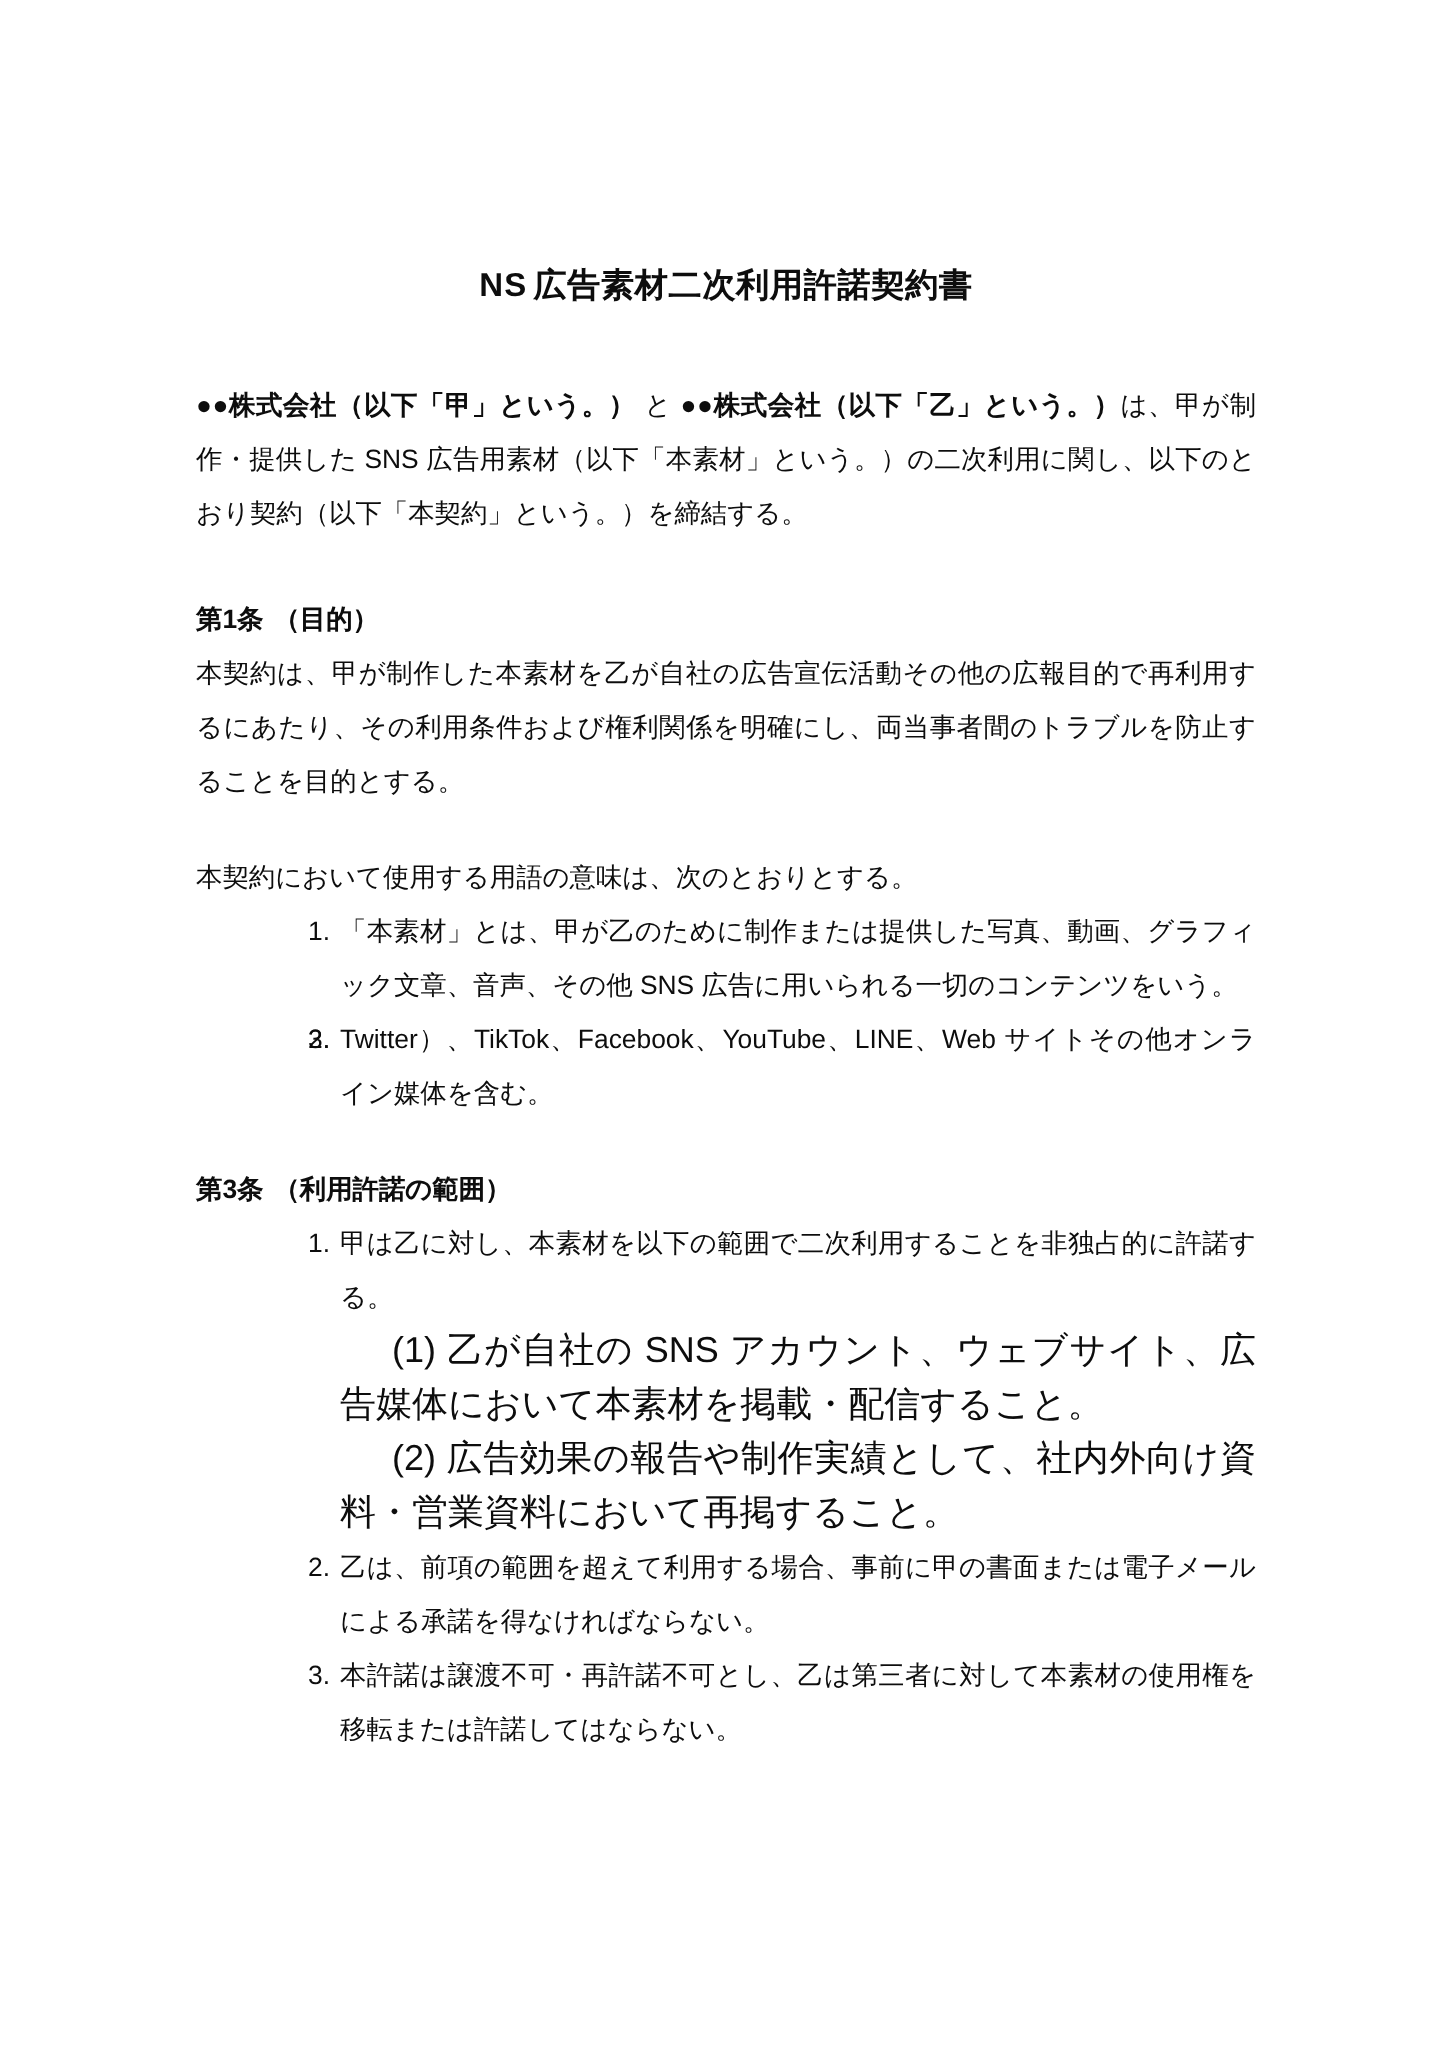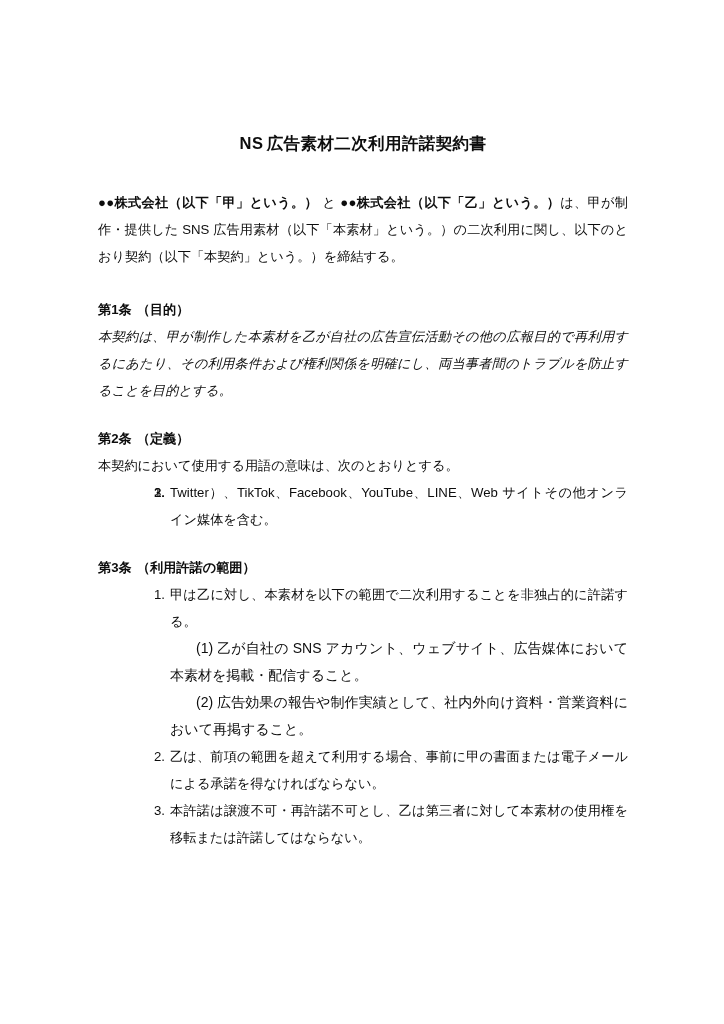--- a/index.html
+++ b/index.html
@@ -41,21 +41,21 @@
   .doc-title .ja { margin-left: 3px; }
 
   
   .para {
     font-size: 13.2px;
     line-height: 27px;
     text-align: justify;
     text-justify: inter-character;
     margin: 0 0 20px 0;
   }
-  .para:last-child { margin-bottom: 0; font-style: italic; }
+  .para:last-child { margin-bottom: 0; }
   .para b, .para strong { font-weight: bold; }
 
   .preamble { margin-bottom: 26px; }
 
   
   .sec-head {
     font-size: 13.2px;
     font-weight: bold;
     line-height: 27px;
     margin: 0;
@@ -105,21 +105,21 @@
     letter-spacing: 0.2px;
   }
   .stretched::after {
     content: "";
     display: inline-block;
     width: 100%;
   }
 
   
   .sub-item {
-    font-size: 14px;
+    font-size: 18px;
     line-height: 27px;
     text-indent: 26px;
     text-align: justify;
     text-justify: inter-character;
     margin: 0;
   }
 
   .halfspace { display: inline-block; width: 0.3em; }
 </style>
 </head>
@@ -133,25 +133,24 @@
     </h1>
 
     <p class="para preamble"><b>●●株式会社（以下「甲」という。）</b><span class="halfspace"></span><span>と</span><span class="halfspace"></span><b>●●株式会社（以下「乙」という。）</b><span>は、甲が制作・提供した SNS 広告用素材（以下「本素材」という。）の二次利用に関し、以下のとおり契約（以下「本契約」という。）を締結する。</span></p>
 
     <div class="section">
       <div class="sec-head"><span>第1条</span><span class="sec-paren">（目的）</span></div>
       <p class="para">本契約は、甲が制作した本素材を乙が自社の広告宣伝活動その他の広報目的で再利用するにあたり、その利用条件および権利関係を明確にし、両当事者間のトラブルを防止することを目的とする。</p>
     </div>
 
     <div class="section">
-      <div class="sec-head"><span>第2条</span><span class="sec-paren">（定義）</span></div>
       <p class="sec-lead">本契約において使用する用語の意味は、次のとおりとする。</p>
       <ol class="num-list">
         <li>
-          <span class="marker">1.</span>
+          <span class="marker">1.</span><span>「本素材」とは、甲が乙のために制作または提供した写真、動画、グラフィック文章、音声、その他 SNS 広告に用いられる一切のコンテンツをいう。</span>
         </li>
         <li>
           <span class="marker">2.</span>
         </li>
         <li>
           <span class="marker">3.</span><span>Twitter）、TikTok、Facebook、YouTube、LINE、Web サイトその他オンライン媒体を含む。</span>
         </li>
       </ol>
     </div>
 

